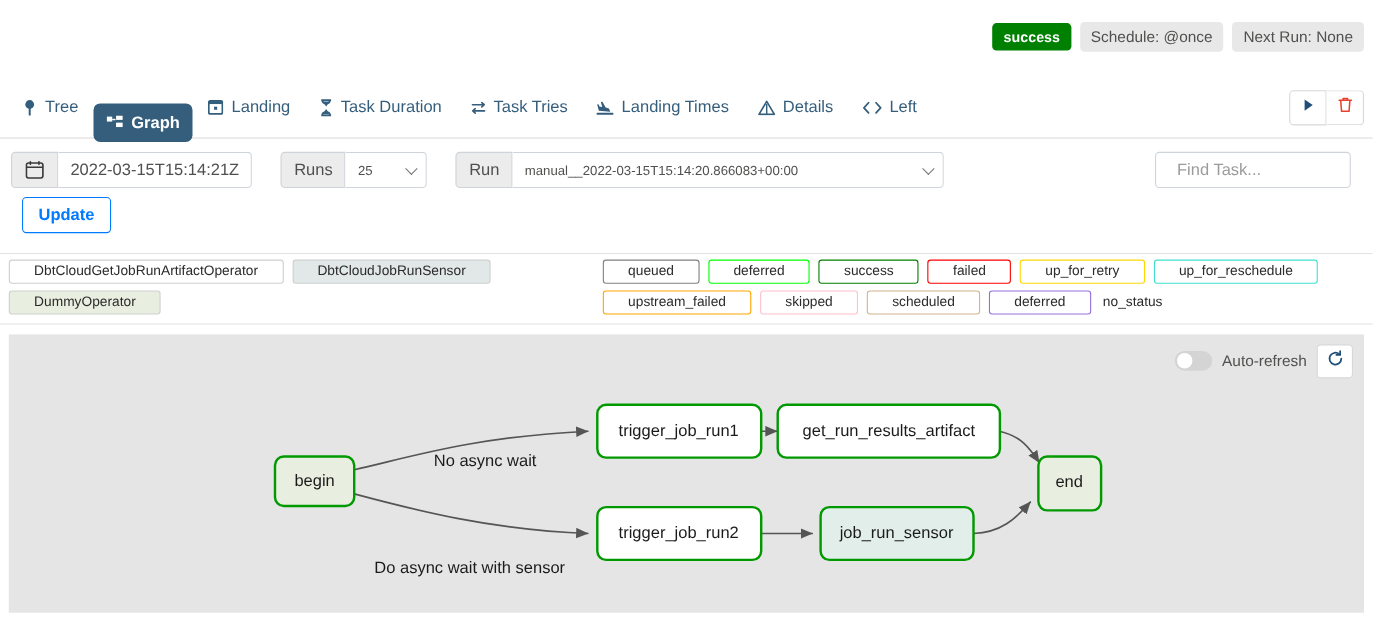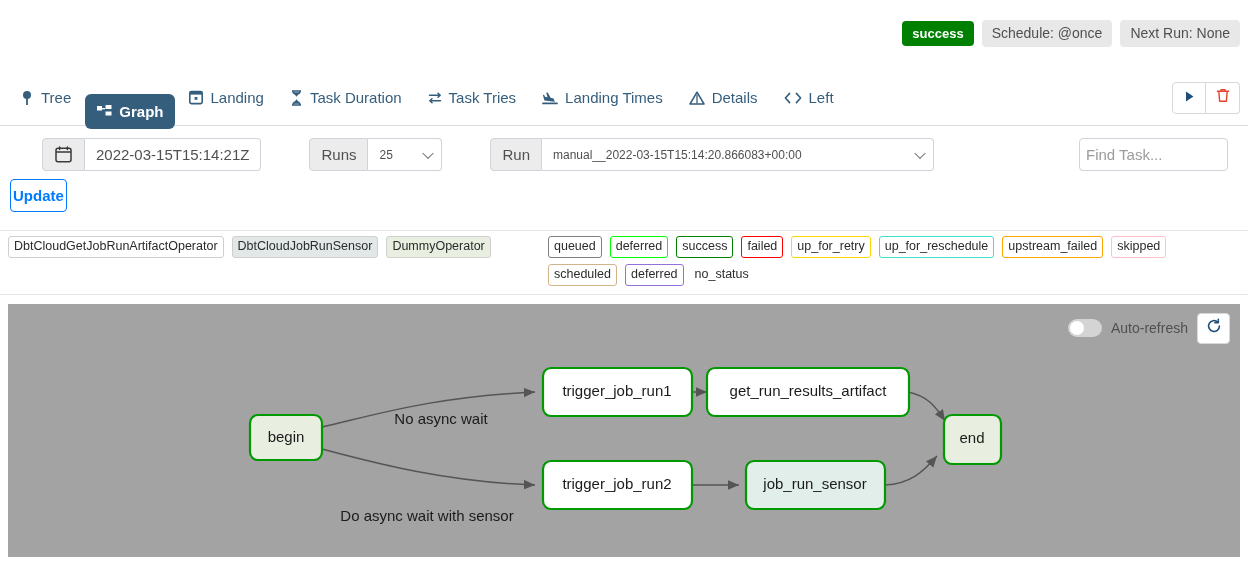--- a/index.html
+++ b/index.html
@@ -100,31 +100,30 @@
     cursor: pointer;
   }
   .act-btn:first-child { border-radius: 4px 0 0 4px; }
   .act-btn:last-child { border-radius: 0 4px 4px 0; border-left: none; }
 
   
   .filterbar {
     padding: 12px 10px 10px 10px;
     border-bottom: 1px solid #e4e4e4;
   }
-  .fb-row { display: flex; align-items: flex-end; gap: 6px; margin-bottom: 8px; position: relative; }
+  .fb-row { display: flex; align-items: flex-end; gap: 16px; margin-bottom: 8px; position: relative; }
   .grp { display: flex; align-items: stretch; }
   .addon {
     background: #ececec;
     border: 1px solid #ced4da;
     font-size: 15px;
     color: #51504f;
     padding: 7px 11px;
     display: flex; align-items: center;
     white-space: nowrap;
-    margin-left: 32px;
   }
   .grp .addon:first-child { border-radius: 4px 0 0 4px; }
   .field {
     background: #ffffff;
     border: 1px solid #ced4da;
     border-left: none;
     font-size: 15px;
     color: #51504f;
     padding: 7px 11px;
     display: flex; align-items: center;
@@ -148,68 +147,69 @@
     content: "";
     position: absolute;
     right: 9px; top: 50%;
     width: 7px; height: 7px;
     border-right: 1.6px solid #777;
     border-bottom: 1.6px solid #777;
     transform: translateY(-70%) rotate(45deg);
   }
   .cal-addon { padding: 7px 12px; }
   .update-btn {
+    margin-left: 10px;
     background: #ffffff;
     border: 1px solid #007bff;
     color: #007bff;
     font-size: 15px;
     font-weight: 700;
-    padding: 7px 2px;
+    padding: 7px 14px;
     border-radius: 4px;
     cursor: pointer;
   }
   .find-task {
     position: absolute;
     right: 10px; top: 0;
-    width: 149px;
+    width: 178px;
     background: #ffffff;
     border: 1px solid #ced4da;
     border-radius: 4px;
     font-size: 15px;
     color: #9b9b9b;
-    padding: 7px 6px;
+    padding: 7px 19px;
   }
   .runsel { min-width: 392px; }
 
   
   .legend {
     padding: 5px 8px 8px 8px;
     display: flex;
     flex-wrap: wrap;
     align-items: flex-start;
     border-bottom: 1px solid #e4e4e4;
   }
   .legend-col-left { width: 540px; display: flex; flex-wrap: wrap; gap: 6px 8px; align-content: flex-start; }
   .legend-col-right { flex: 1; display: flex; flex-wrap: wrap; gap: 6px 8px; align-content: flex-start; }
   .lg {
     font-size: 12.5px;
     line-height: 1.1;
-    padding: 3px 5px;
+    padding: 3px 22px;
     border-radius: 3px;
     border: 1.5px solid #cfcfcf;
     background: #ffffff;
     color: #2b2b2b;
     white-space: nowrap;
   }
   .lg-plain { border-color: transparent; background: transparent; padding-left: 2px; }
 
   
   .graph-panel {
     margin: 9px 8px 0 8px;
-    background: #a3a3a3;
+    background: #e5e5e5;
     height: 253px;
     position: relative;
     overflow: hidden;
   }
   .graph-toolbar {
     position: absolute;
     right: 10px; top: 9px;
     display: flex; align-items: center; gap: 9px;
     z-index: 5;
   }

